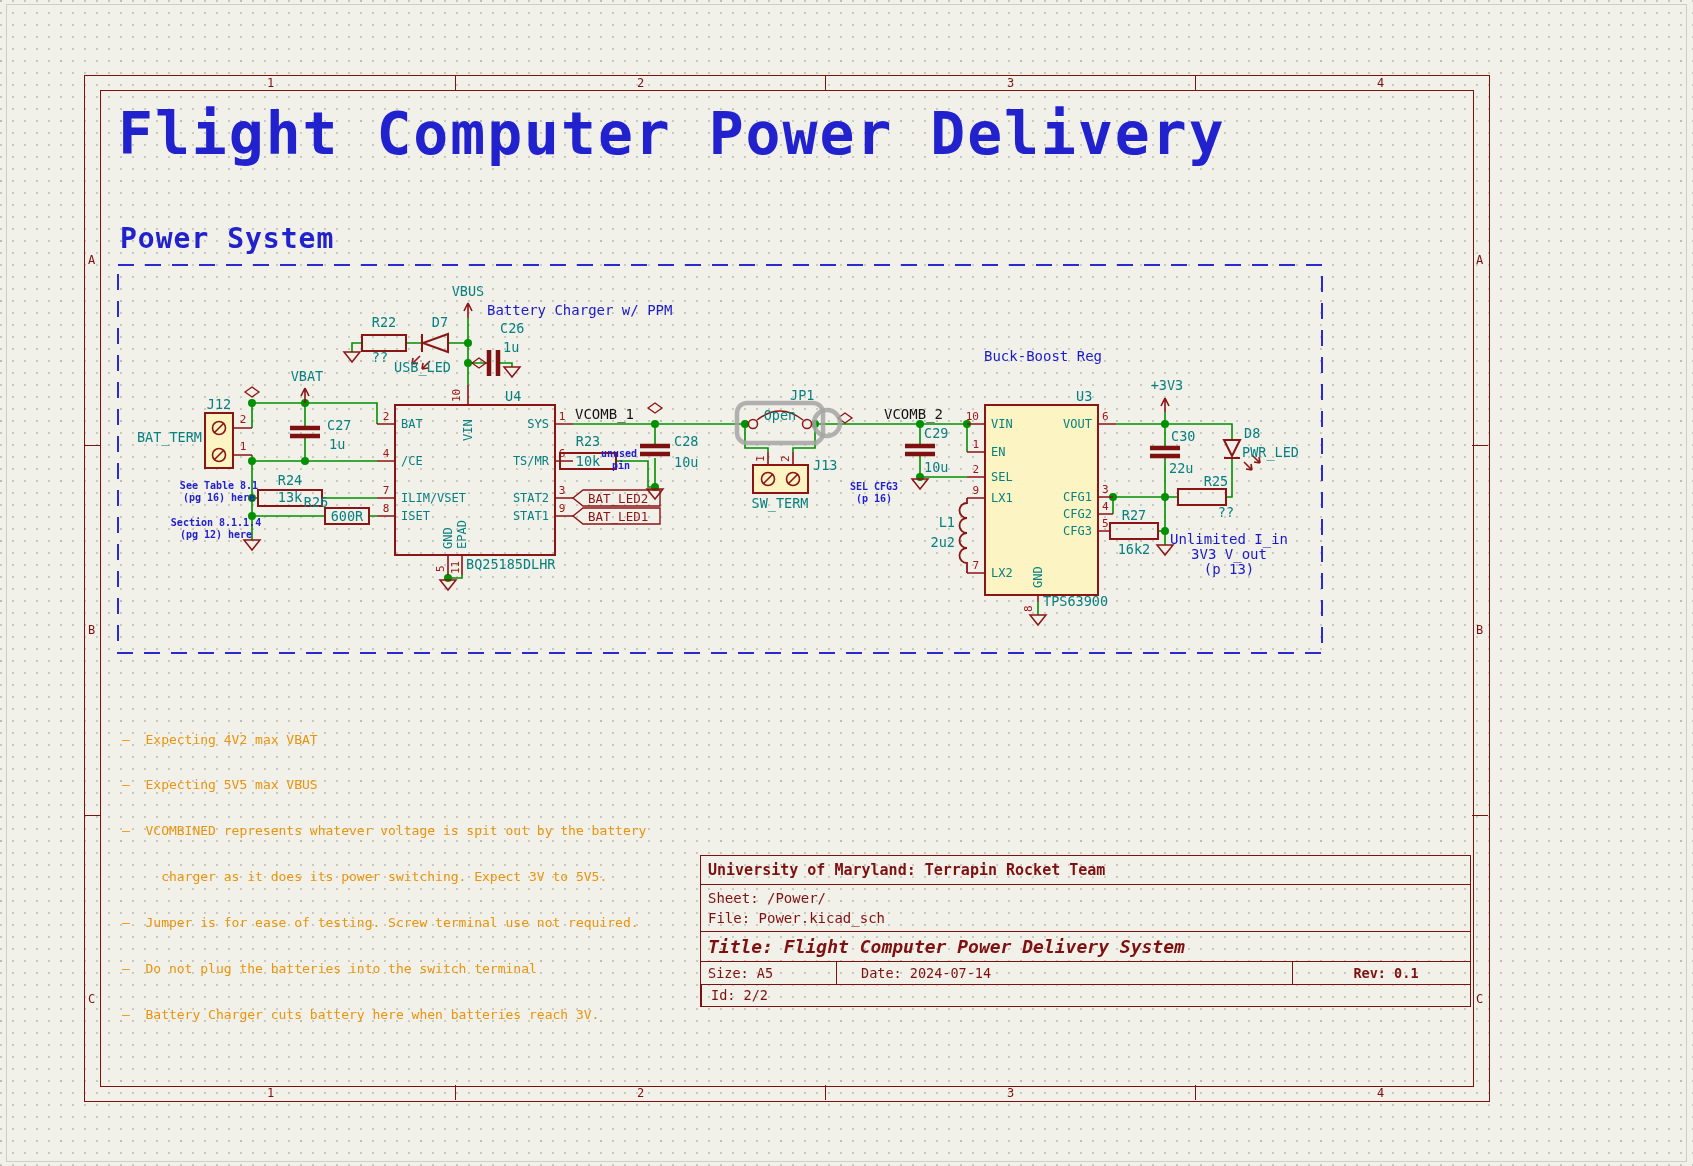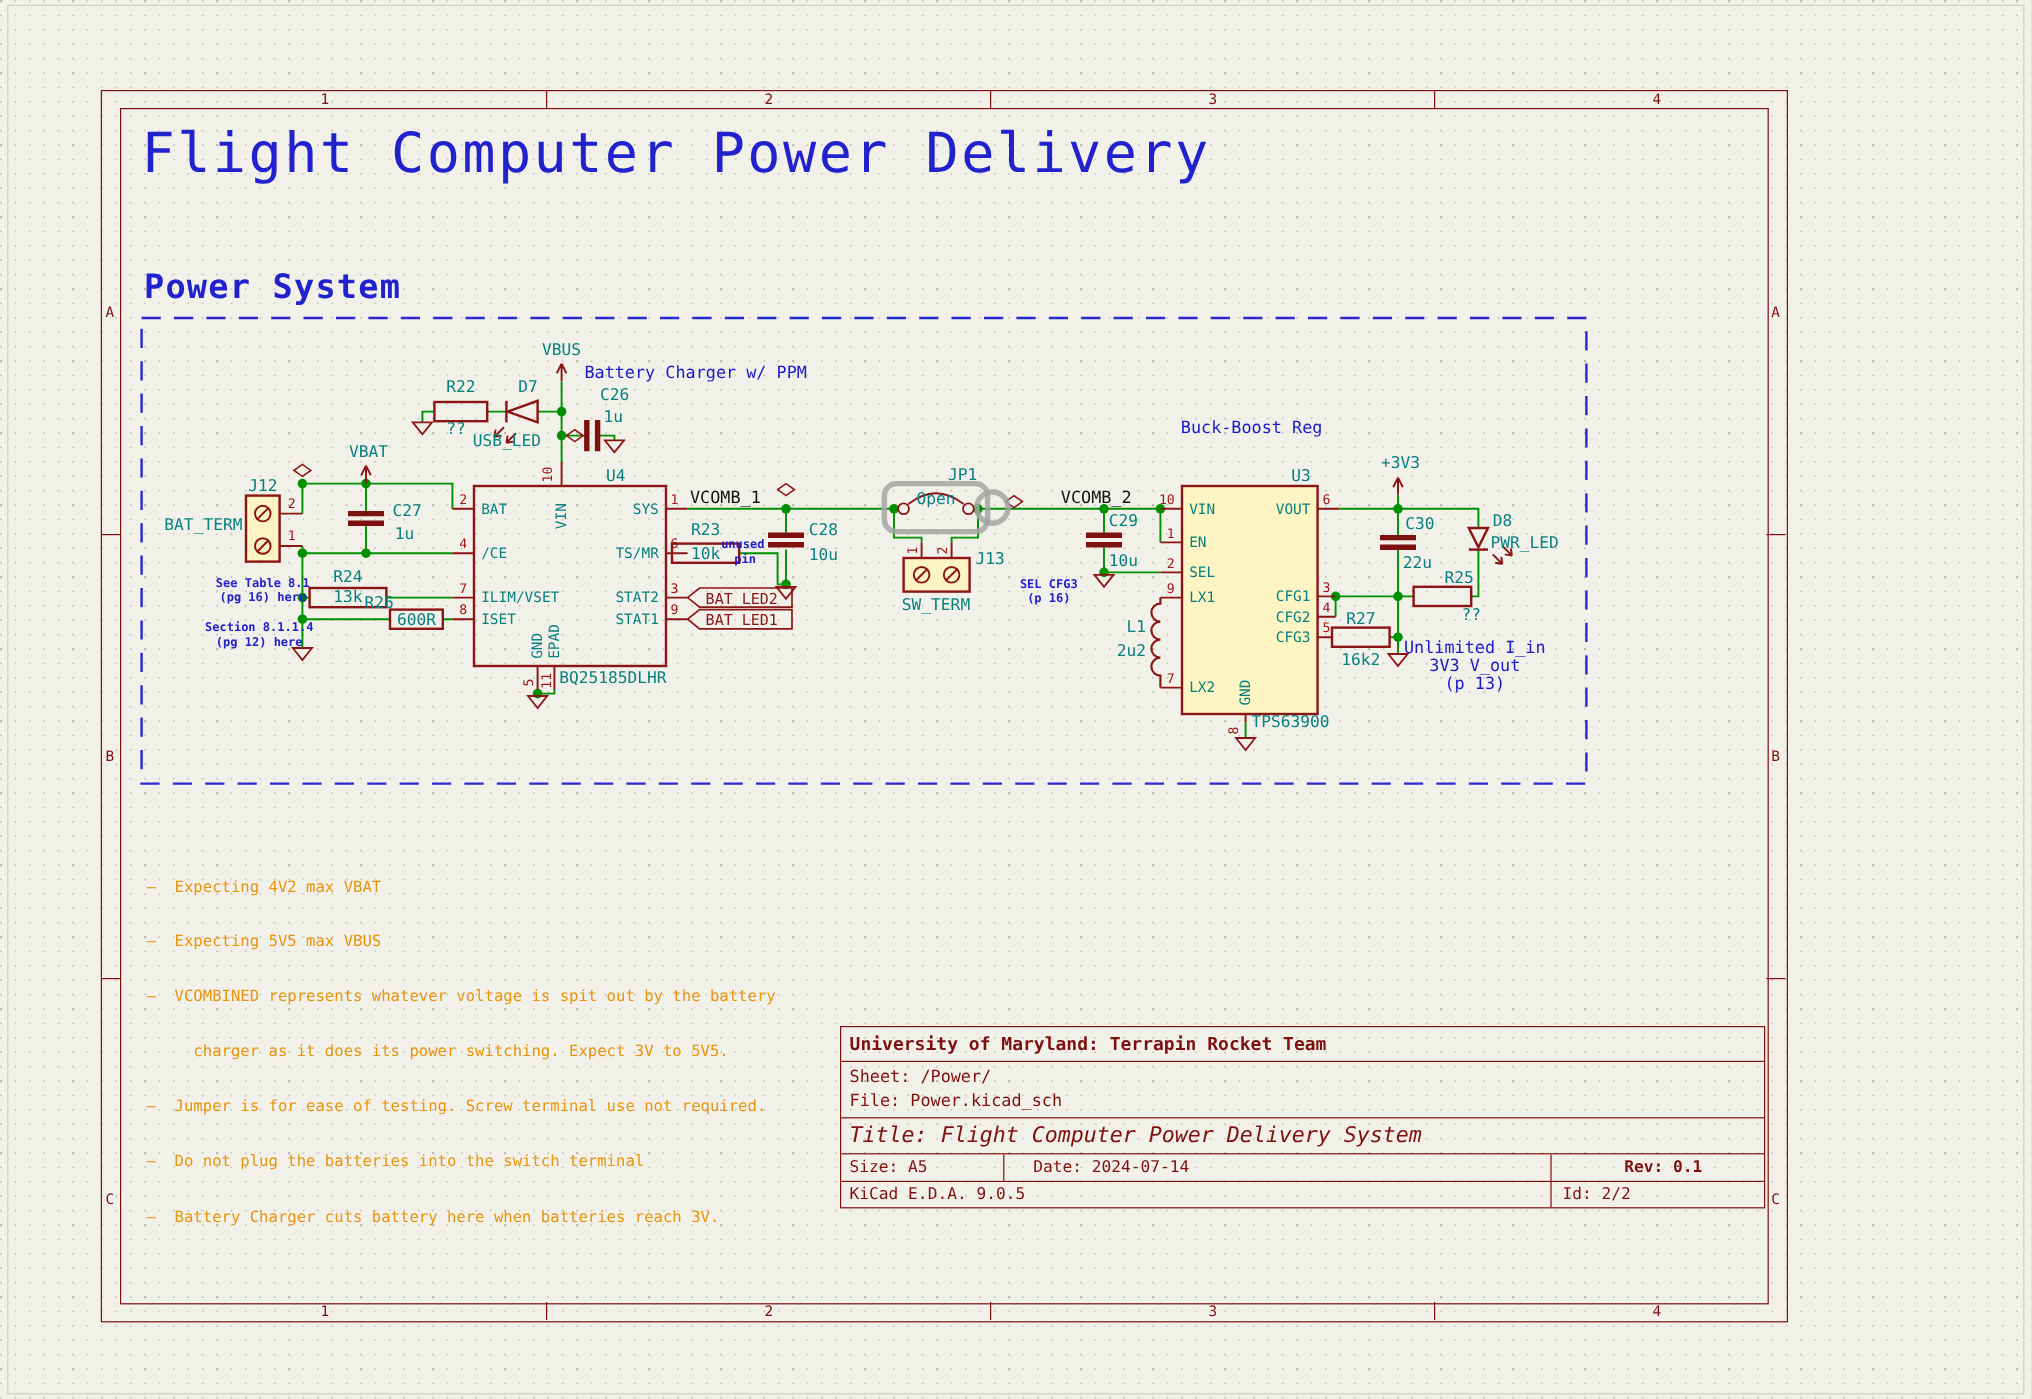--- a/index.html
+++ b/index.html
@@ -9,21 +9,21 @@
       radial-gradient(circle at 1px 1px, #BDBCB3 0.9px, transparent 1.3px),
       radial-gradient(circle at 1px 1px, #C9C8BF 0.7px, transparent 1.0px);
     background-size:60px 60px,12px 12px;
     font-family:"DejaVu Sans Mono","Liberation Mono",monospace;}
   .page-edge{position:absolute;left:6px;top:4px;width:1679px;height:1156px;border:1px solid #CFCEC5;}
   .frame-outer{position:absolute;left:84px;top:75px;width:1404px;height:1025px;border:1.6px solid #7E1010;}
   .frame-inner{position:absolute;left:100px;top:90px;width:1372px;height:995px;border:1px solid #7E1010;}
   .flabel{position:absolute;color:#7E1010;font-size:12px;}
   .ftickv{position:absolute;width:1px;height:15px;background:#7E1010;}
   .ftickh{position:absolute;width:16px;height:1px;background:#7E1010;}
-  .h1{position:absolute;left:118px;top:100px;font-size:46px;font-weight:normal;color:#2121CE;letter-spacing:2px;white-space:nowrap;}
+  .h1{position:absolute;left:118px;top:100px;font-size:58px;font-weight:bold;color:#2121CE;letter-spacing:2px;white-space:nowrap;}
   .h2{position:absolute;left:120px;top:222px;font-size:28px;font-weight:bold;color:#2121CE;letter-spacing:1px;}
   .schem{position:absolute;left:0;top:0;width:1693px;height:1166px;}
   .wire{stroke:#009000;stroke-width:1.6;fill:none;}
   .stub{stroke:#8B1414;stroke-width:1.6;fill:none;}
   .body{stroke:#8B1414;stroke-width:2;fill:none;}
   .bodyfill{stroke:#8B1414;stroke-width:2;fill:#FCF5C3;}
   .capbar{stroke:#7E1010;stroke-width:4.5;fill:none;}
   .jdot{fill:#009000;stroke:none;}
   .gnd{stroke:#8B1414;stroke-width:1.5;fill:none;}
   .dmd{stroke:#8B1414;stroke-width:1.3;fill:none;}
@@ -34,21 +34,21 @@
   .tpin{fill:#A01616;font-size:11px;}
   .tnet{fill:#141414;font-size:14px;}
   .tglb{fill:#8B1414;font-size:12.5px;}
   .tblue{fill:#1A1AC8;font-size:14px;}
   .tbsm{fill:#2020CC;font-size:10px;font-weight:bold;}
   .notes{position:absolute;left:122px;top:701px;color:#E8940C;font-size:13px;line-height:15.3px;white-space:pre;}
   .notes-hdr{color:#2121CE;font-weight:bold;font-size:15px;margin-bottom:9px;}
   .tblock{position:absolute;left:700px;top:855px;width:769px;color:#7E1010;border:1.6px solid #7E1010;background:transparent;}
   .tb-company{height:28px;line-height:29px;font-weight:bold;font-size:15px;padding-left:7px;border-bottom:1px solid #7E1010;}
   .tb-sf{border-bottom:1px solid #7E1010;font-size:14px;padding:3px 0 3px 7px;line-height:20px;}
-  .tb-title{height:29px;line-height:29px;font-weight:normal;font-style:italic;font-size:18px;padding-left:7px;border-bottom:1px solid #7E1010;}
+  .tb-title{height:29px;line-height:29px;font-weight:bold;font-style:italic;font-size:18px;padding-left:7px;border-bottom:1px solid #7E1010;}
   .tb-row{display:flex;font-size:13.5px;}
   .tb-meta{height:22px;line-height:22px;border-bottom:1px solid #7E1010;}
   .tb-foot{height:21px;line-height:21px;}
   .tb-size{width:128px;padding-left:7px;border-right:1px solid #7E1010;}
   .tb-date{flex:1;padding-left:24px;}
   .tb-rev{width:168px;padding-left:9px;border-left:1px solid #7E1010;font-weight:bold;text-align:center;}
   .tb-tool{flex:1;padding-left:7px;}
   .tb-id{width:168px;padding-left:9px;border-left:1px solid #7E1010;}
 </style>
 </head>
@@ -394,17 +394,16 @@
       <div>Sheet: /Power/</div>
       <div>File: Power.kicad_sch</div>
     </div>
     <div class="tb-title">Title: Flight Computer Power Delivery System</div>
     <div class="tb-row tb-meta">
       <div class="tb-size">Size: A5</div>
       <div class="tb-date">Date: 2024-07-14</div>
       <div class="tb-rev">Rev: 0.1</div>
     </div>
     <div class="tb-row tb-foot">
-      <div class="tb-tool">KiCad E.D.A. 9.0.5</div>
       <div class="tb-id">Id: 2/2</div>
     </div>
   </div>
 </div>
 
 </body></html>

